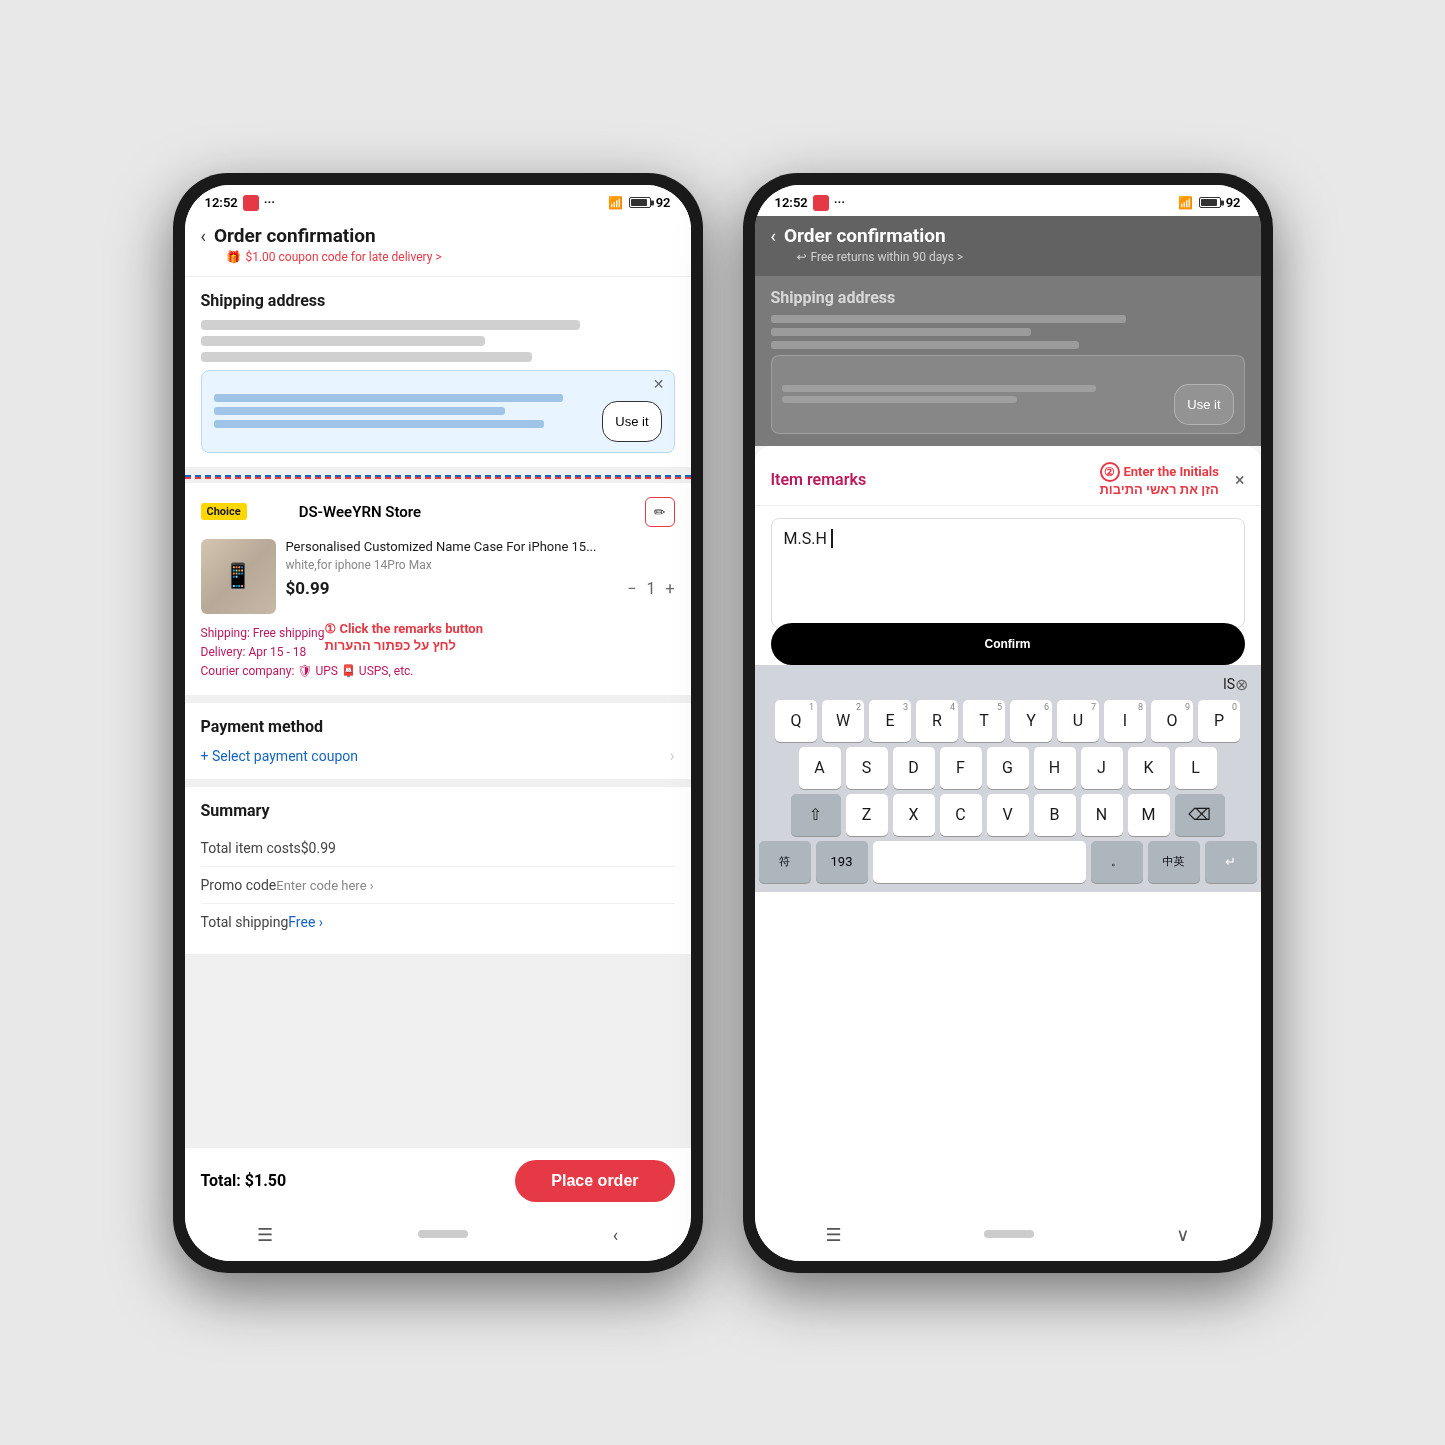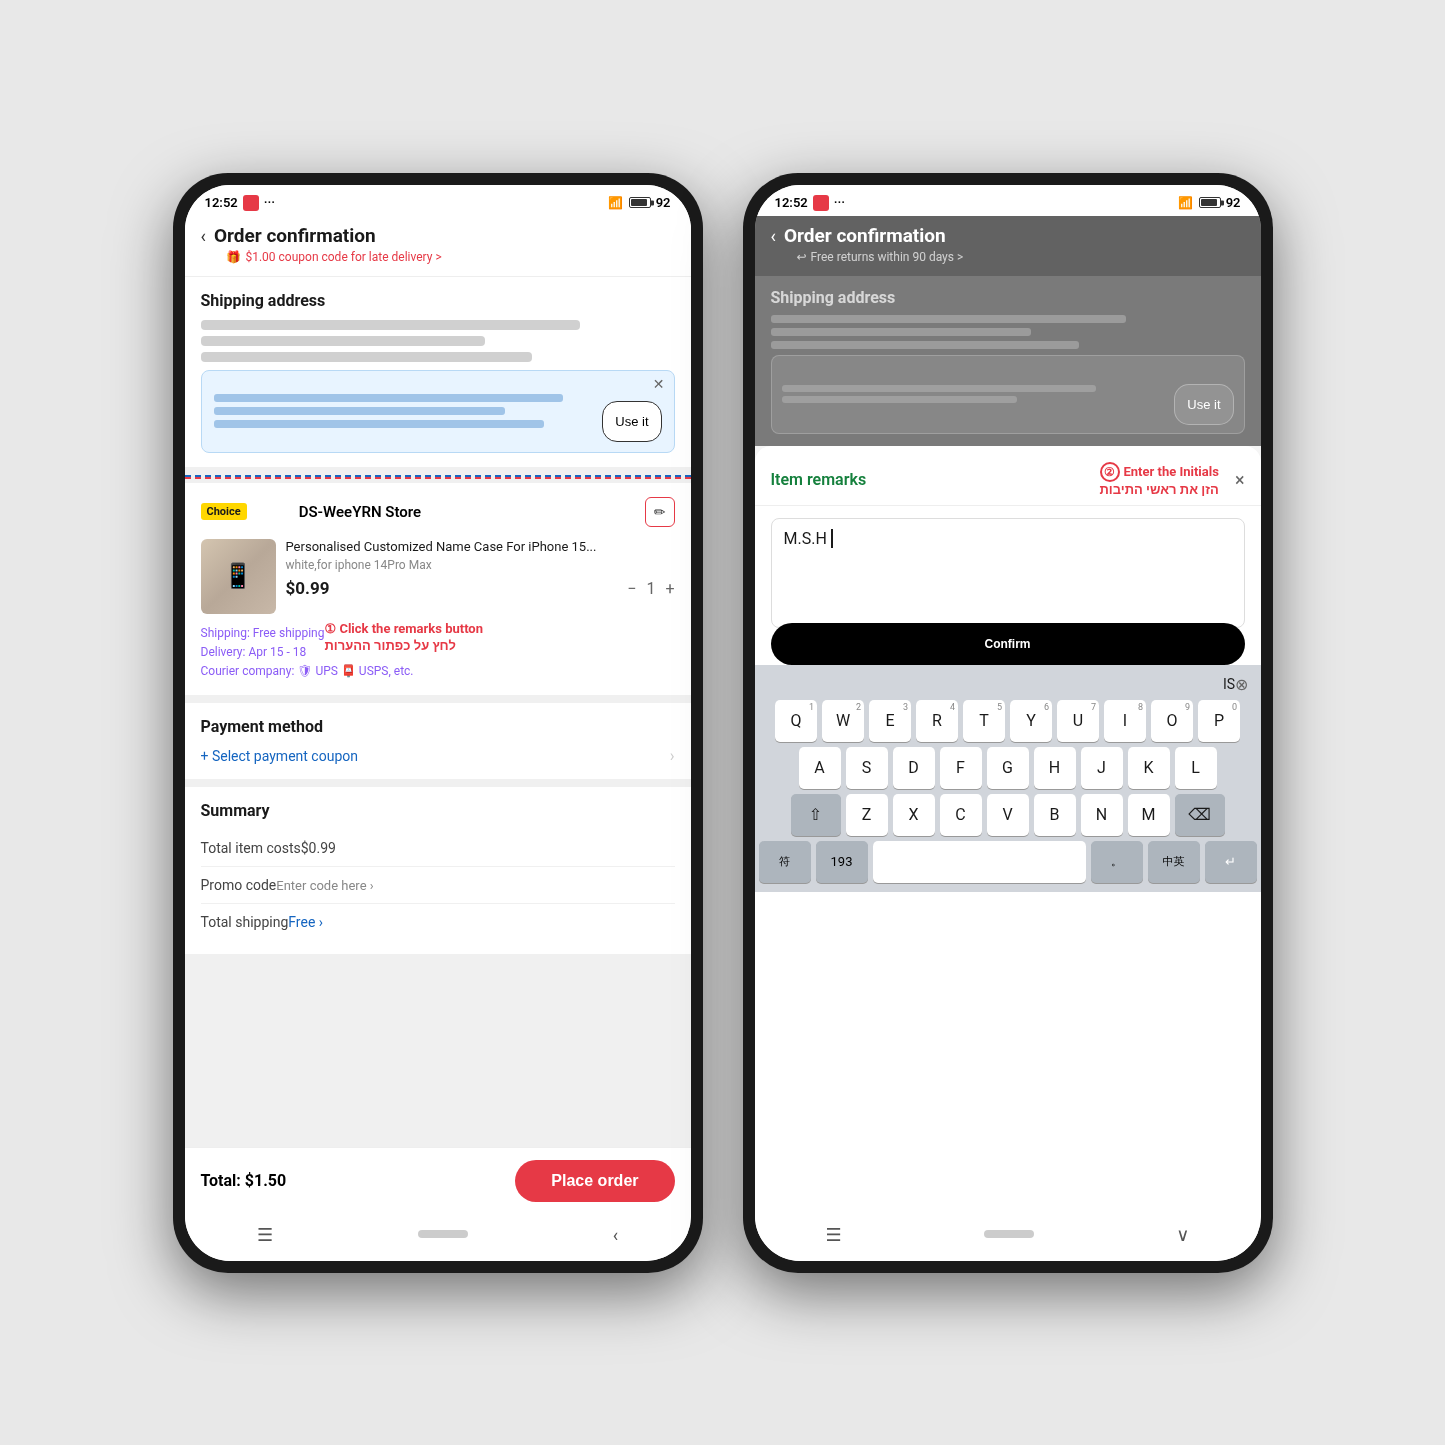--- a/index.html
+++ b/index.html
@@ -255,21 +255,21 @@
       display: flex;
       align-items: center;
       gap: 10px;
       font-size: 16px;
       color: #666;
     }
 
     
     .shipping-info {
       font-size: 12px;
-      color: #8b5cf6;
+      color: #be185d;
       line-height: 1.6;
       margin-top: 10px;
     }
 
     
     .payment-link {
       color: #1565c0;
       font-size: 14px;
       display: flex;
       align-items: center;
@@ -379,21 +379,21 @@
     .modal-header {
       display: flex;
       align-items: center;
       justify-content: space-between;
       padding: 16px 16px 8px;
       border-bottom: 1px solid #eee;
     }
     .modal-title {
       font-size: 16px;
       font-weight: 600;
-      color: #15803d;
+      color: #be185d;
     }
     .annotation-right {
       display: flex;
       flex-direction: column;
       align-items: flex-start;
     }
     .modal-close {
       font-size: 18px;
       color: #666;
       cursor: pointer;

